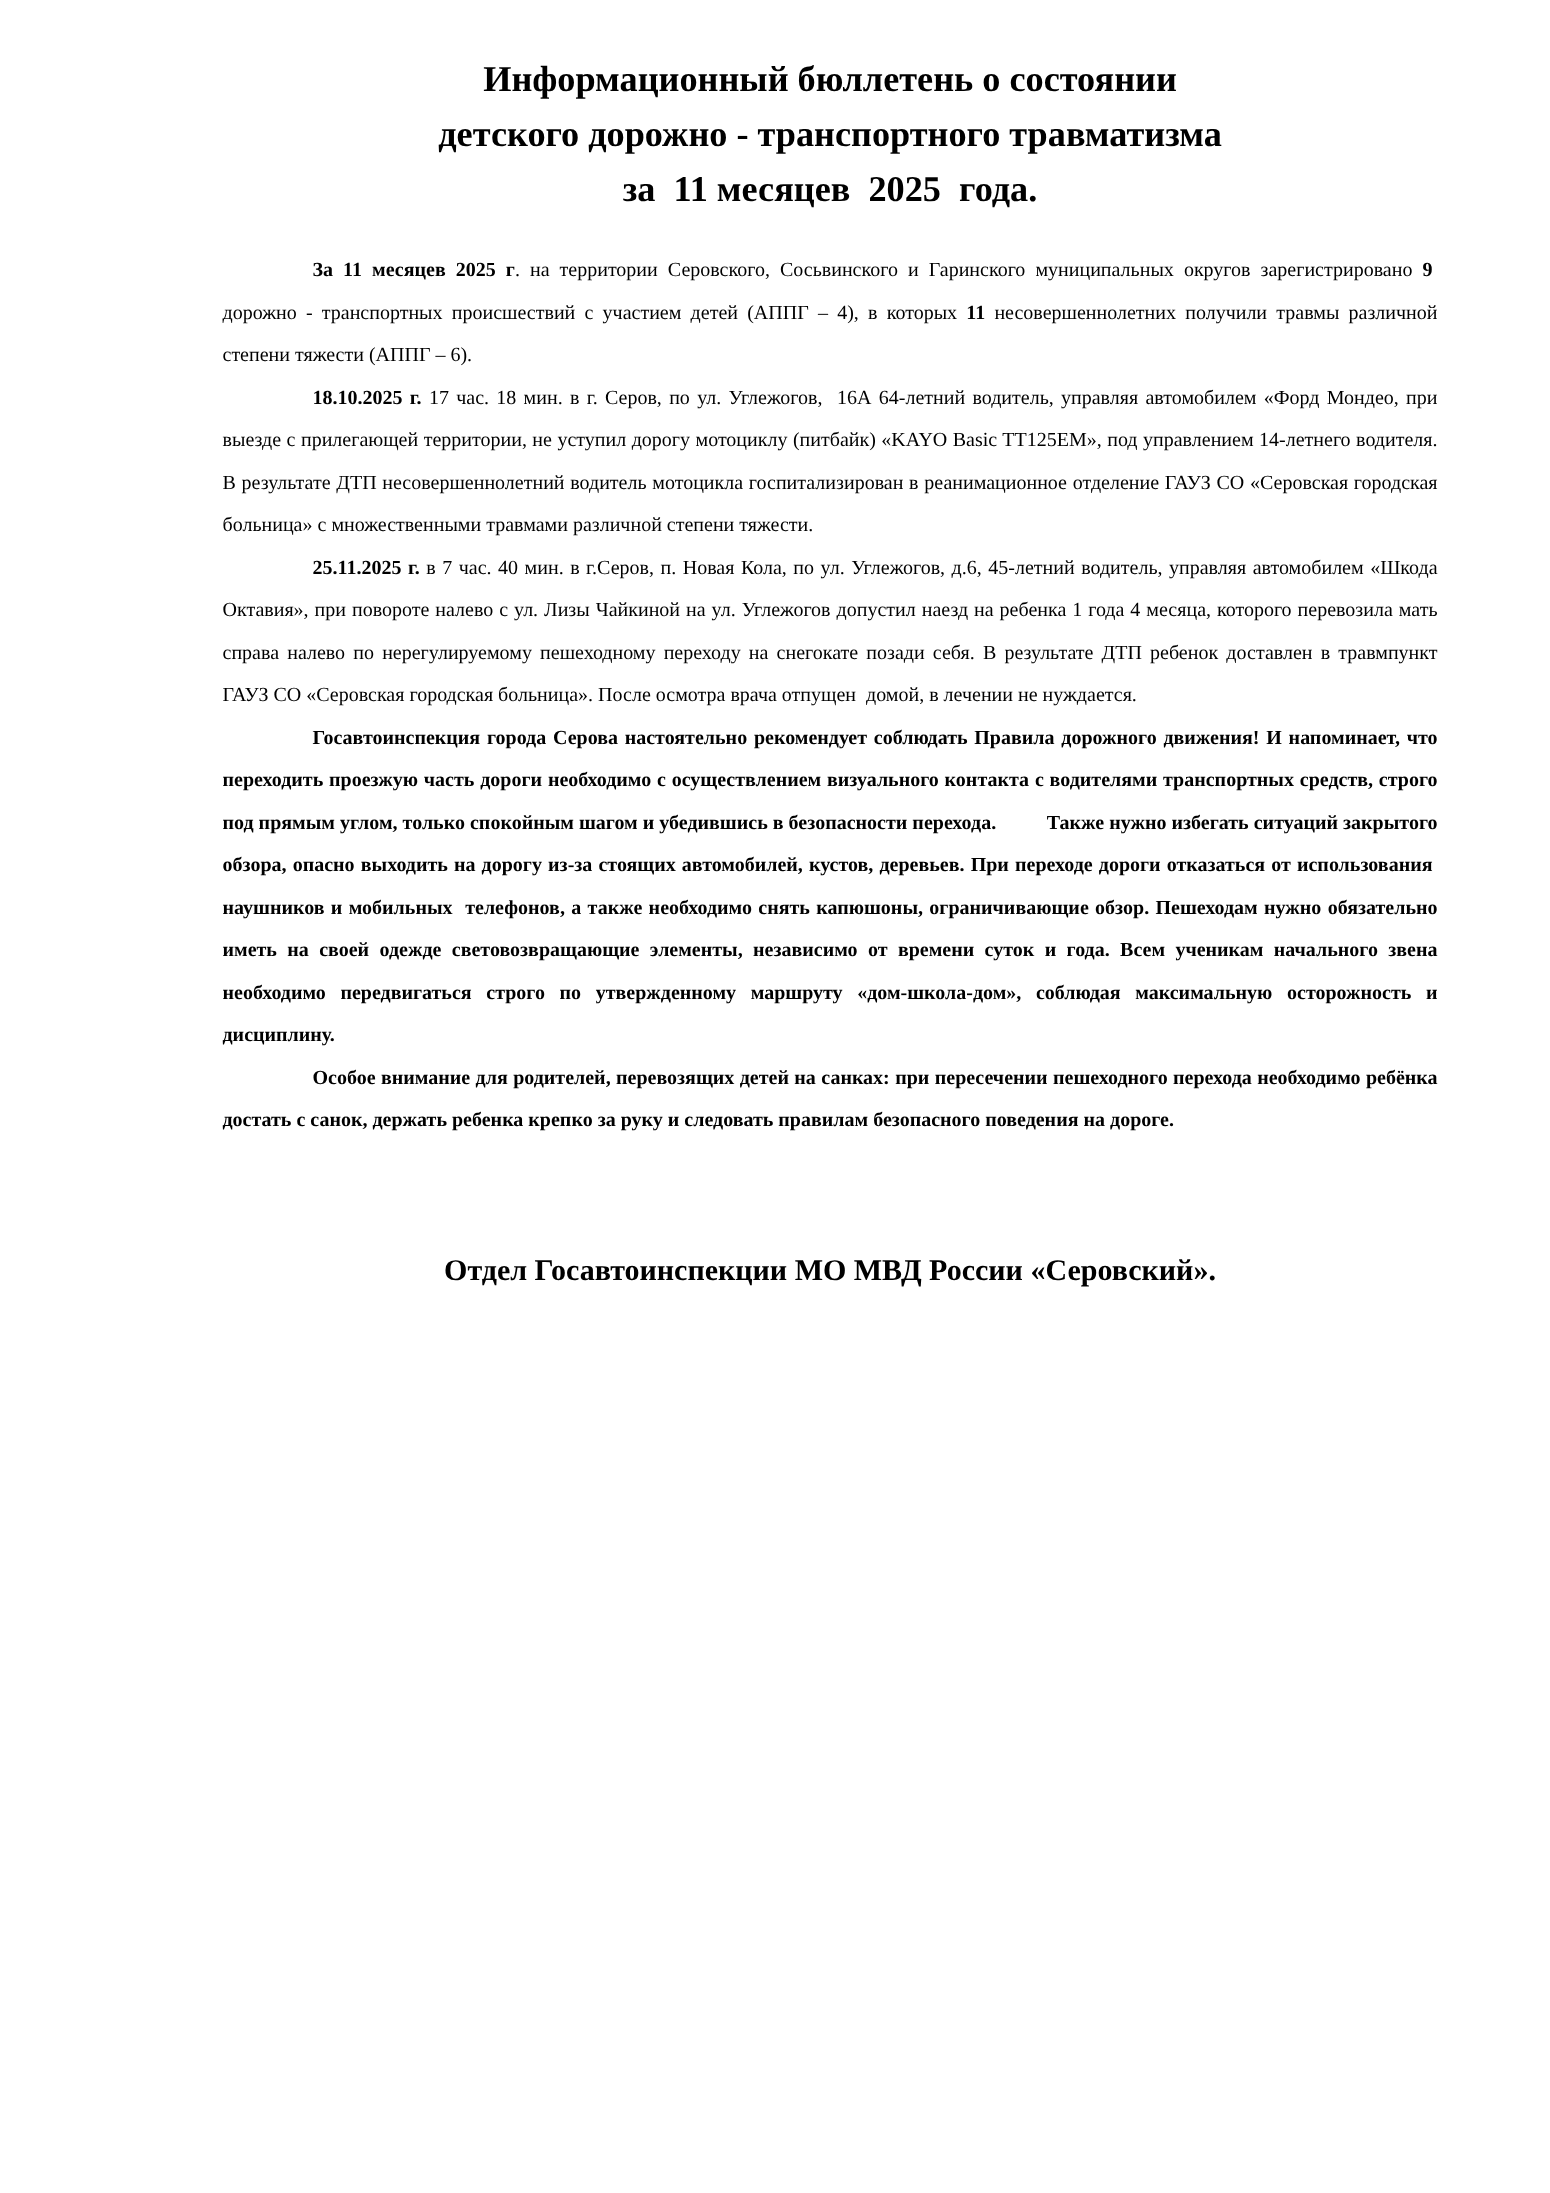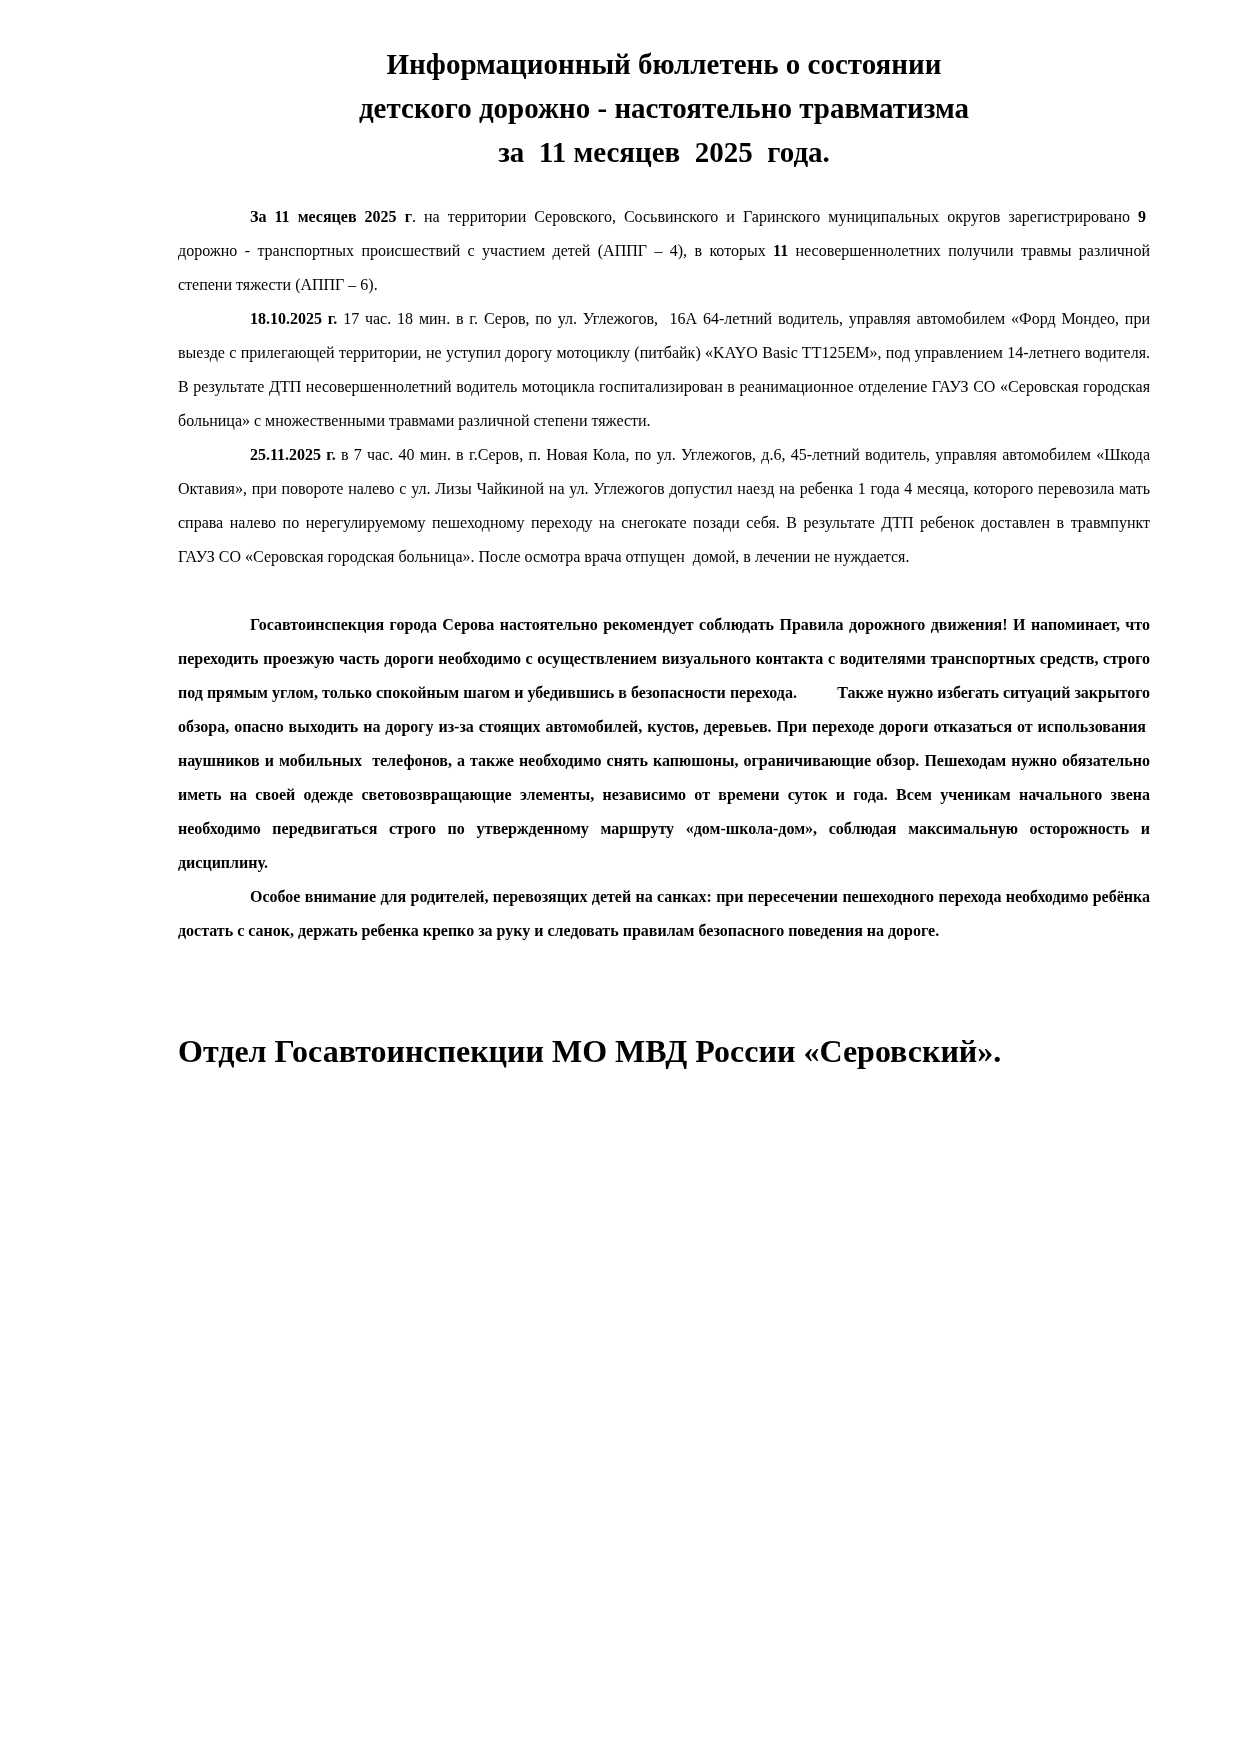--- a/index.html
+++ b/index.html
@@ -24,39 +24,39 @@
   .title-line { white-space: pre-wrap; }
   .para {
     margin: 0;
     font-size: 16px;
     line-height: 34px;
     text-align: justify;
     text-indent: 72px;
     white-space: pre-wrap;
   }
   .para.bold { font-weight: bold; }
-  .para.gap  { margin-top: 34px; }
+  .para.gap  { }
   .b { font-weight: bold; }
   .footer {
     margin-top: 86px;
     font-weight: bold;
-    font-size: 32px;
+    font-size: 24px;
     line-height: 34px;
-    text-align: left;
+    text-align: center;
     white-space: pre-wrap;
   }
 </style>
 </head>
 <body>
 
 <div class="page">
 
   <h1 class="title">
     <div class="title-line">Информационный бюллетень о состоянии</div>
-    <div class="title-line">детского дорожно - настоятельно травматизма</div>
+    <div class="title-line">детского дорожно - транспортного травматизма</div>
     <div class="title-line">за&nbsp; 11 месяцев&nbsp; 2025&nbsp; года.</div>
   </h1>
 
   <div id="paragraphs">
       <p class="para"><span class="b">За 11 месяцев 2025 г</span><span>. на территории Серовского, Сосьвинского и Гаринского муниципальных округов зарегистрировано </span><span class="b">9</span><span>&nbsp; дорожно - транспортных происшествий с участием детей (АППГ – 4), в которых </span><span class="b">11</span><span> несовершеннолетних получили травмы различной степени тяжести (АППГ – 6).</span></p>
       <p class="para"><span class="b">18.10.2025 г.</span><span> 17 час. 18 мин. в г. Серов, по ул. Углежогов,&nbsp; 16А 64-летний водитель, управляя автомобилем «Форд Мондео, при выезде с прилегающей территории, не уступил дорогу мотоциклу (питбайк) «KAYO Basic TT125EM», под управлением 14-летнего водителя. В результате ДТП несовершеннолетний водитель мотоцикла госпитализирован в реанимационное отделение ГАУЗ СО «Серовская городская больница» с множественными травмами различной степени тяжести.</span></p>
       <p class="para"><span class="b">25.11.2025 г.</span><span> в 7 час. 40 мин. в г.Серов, п. Новая Кола, по ул. Углежогов, д.6, 45-летний водитель, управляя автомобилем «Шкода Октавия», при повороте налево с ул. Лизы Чайкиной на ул. Углежогов допустил наезд на ребенка 1 года 4 месяца, которого перевозила мать справа налево по нерегулируемому пешеходному переходу на снегокате позади себя. В результате ДТП ребенок доставлен в травмпункт ГАУЗ СО «Серовская городская больница». После осмотра врача отпущен&nbsp; домой, в лечении не нуждается.</span></p>
       <p class="para bold gap"><span class="b">Госавтоинспекция города Серова настоятельно рекомендует соблюдать Правила дорожного движения! И напоминает, что переходить проезжую часть дороги необходимо с осуществлением визуального контакта с водителями транспортных средств, строго под прямым углом, только спокойным шагом и убедившись в безопасности перехода. &nbsp;&nbsp;&nbsp;&nbsp;&nbsp;&nbsp;&nbsp;&nbsp; Также нужно избегать ситуаций закрытого обзора, опасно выходить на дорогу из-за стоящих автомобилей, кустов, деревьев. При переходе дороги отказаться от использования&nbsp; наушников и мобильных&nbsp; телефонов, а также необходимо снять капюшоны, ограничивающие обзор. Пешеходам нужно обязательно иметь на своей одежде световозвращающие элементы, независимо от времени суток и года. Всем ученикам начального звена необходимо передвигаться строго по утвержденному маршруту «дом-школа-дом», соблюдая максимальную осторожность и дисциплину.</span></p>
       <p class="para bold"><span class="b">Особое внимание для родителей, перевозящих детей на санках: при пересечении пешеходного перехода необходимо ребёнка достать с санок, держать ребенка крепко за руку и следовать правилам безопасного поведения на дороге.</span></p>
     </div>

